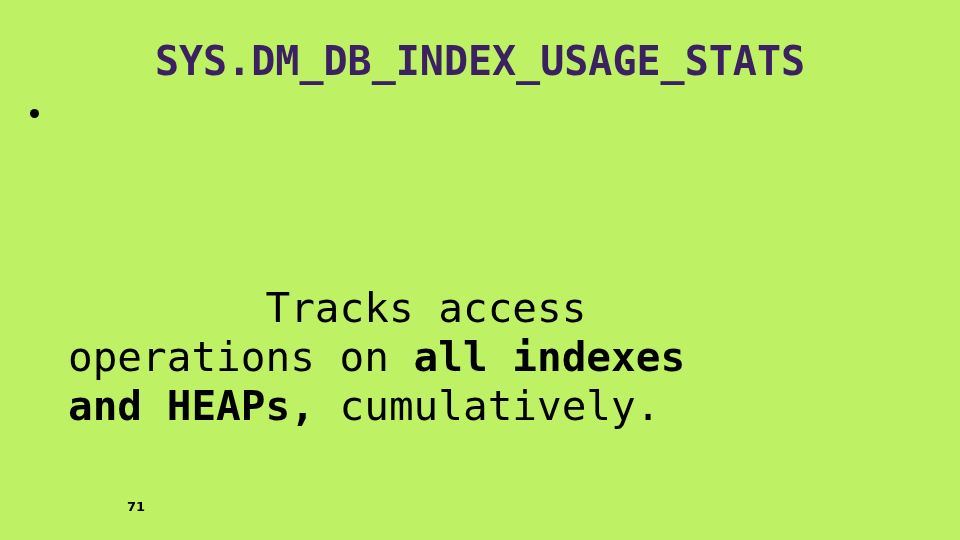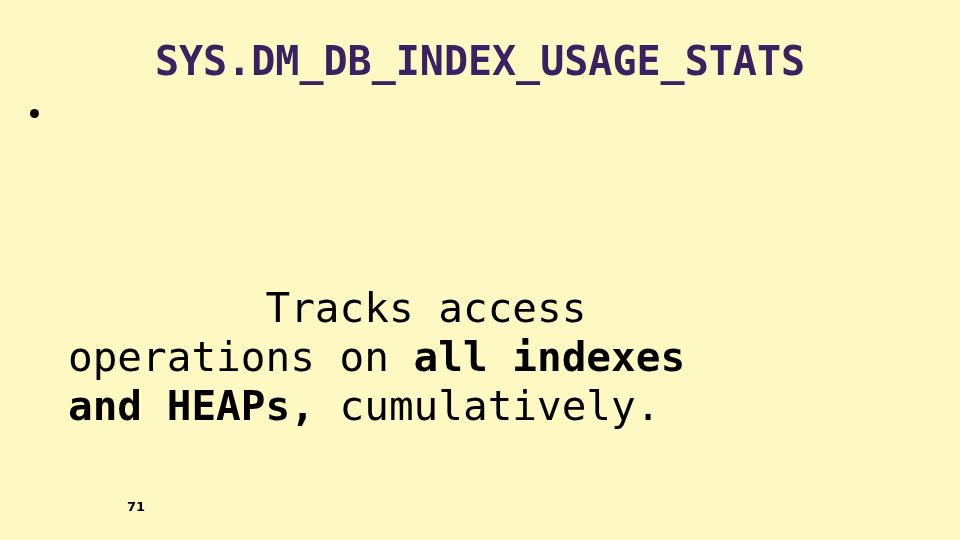--- a/index.html
+++ b/index.html
@@ -10,21 +10,21 @@
     width: 960px;
     height: 540px;
     background: #ffffff;
     font-family: "DejaVu Sans Mono", monospace;
     overflow: hidden;
   }
   .slide {
     position: relative;
     width: 960px;
     height: 540px;
-    background: #fef9c3;
+    background: #bef264;
   }
 
   
   .slide-title {
     position: absolute;
     top: 12px;
     left: 0;
     width: 960px;
     text-align: center;
     font-family: "DejaVu Sans Mono", monospace;

